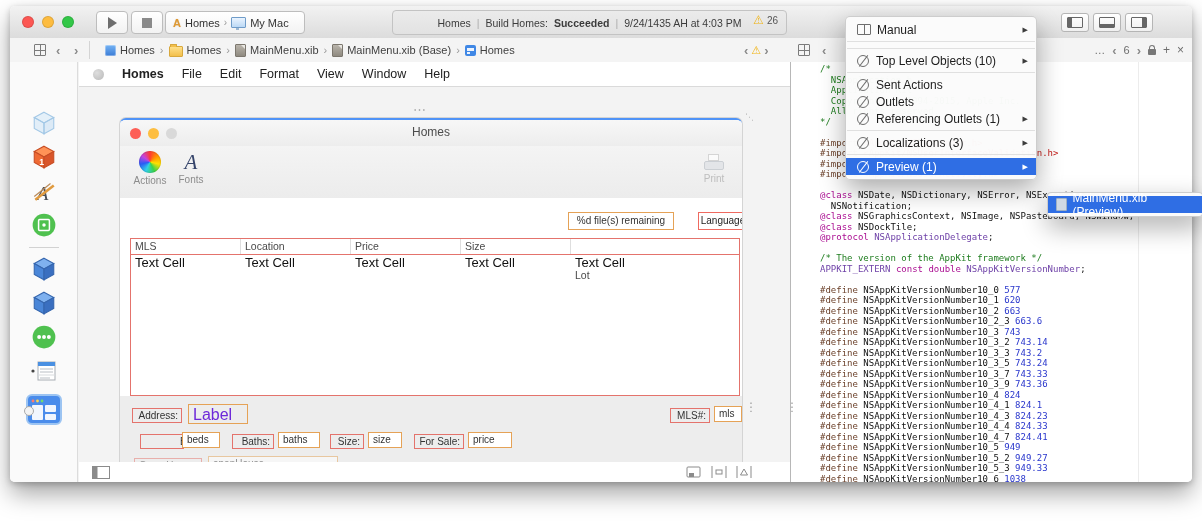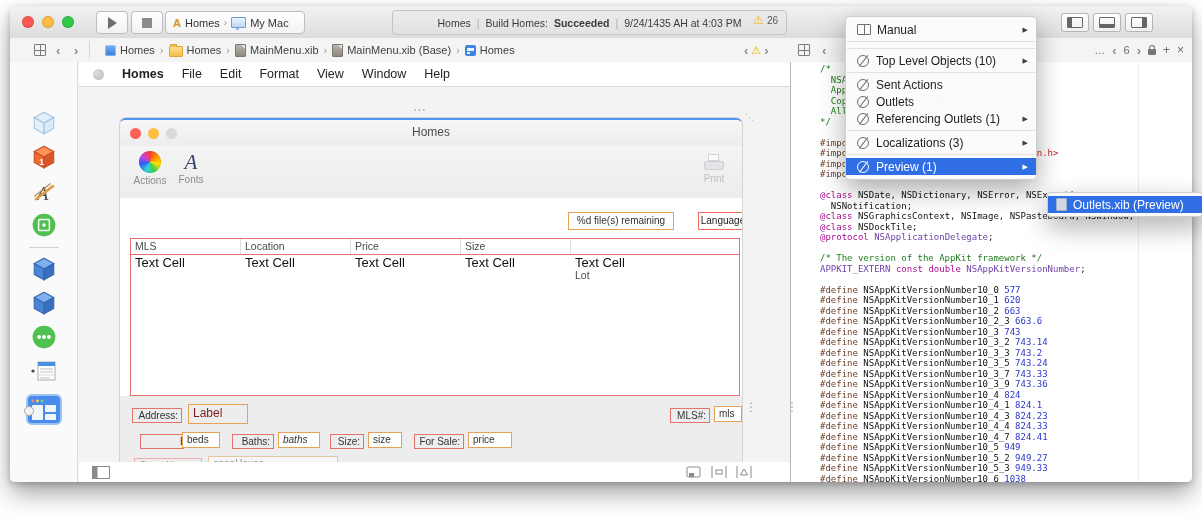--- a/index.html
+++ b/index.html
@@ -108,21 +108,21 @@
         font-size:10px;color:#222;text-align:center;line-height:15px;}
   .ptable{position:absolute;left:10px;top:40px;width:610px;height:158px;border:1px solid #e4736c;background:#fff;box-sizing:border-box;}
   .thead{position:absolute;left:0;top:0;right:0;height:15px;border-bottom:1px solid #e4736c;display:flex;}
   .th{width:110px;box-sizing:border-box;border-right:1px solid #dedede;font-size:10.5px;color:#4a4a4a;padding:1px 0 0 4px;}
   .th:last-child{border-right:none;width:auto;flex:1;margin-top:29px;}
   .trow{position:absolute;left:0;top:16px;right:0;height:15px;display:flex;}
   .td{width:110px;box-sizing:border-box;font-size:13px;color:#111;padding:0 0 0 4px;}
   .formarea{position:absolute;left:0;top:198px;right:0;bottom:-30px;background:#ededed;}
   .flabel{position:absolute;border:1px solid #e4736c;font-size:10px;color:#333;text-align:right;padding:1px 3px;box-sizing:border-box;background:transparent;}
   .fvalue{position:absolute;border:1px solid #e5a256;font-size:10px;color:#333;background:#fff;padding:1px 4px;box-sizing:border-box;}
-  .fvalue.plain{background:transparent;font-size:12px;color:#7f1d1d;}
+  .fvalue.plain{background:transparent;font-size:16px;color:#6d28d9;}
   .faded{opacity:.5;}
   
   .cbottom{position:absolute;left:0;right:0;bottom:0;height:20px;background:#fff;display:flex;align-items:center;}
   .outline-toggle{margin-left:13px;}
   .align-icons{margin-left:auto;margin-right:38px;display:flex;gap:9px;align-items:center;}
   .vdots{position:absolute;color:#9f9f9f;font-size:12px;line-height:6px;z-index:6;}
   
   .codepane{position:absolute;left:781px;top:0;right:0;bottom:0;background:#fff;overflow:hidden;}
   .pageguide{position:absolute;left:347px;top:0;bottom:0;width:1px;background:#ececec;}
   .code{position:absolute;left:29px;top:2px;font-family:"DejaVu Sans Mono",monospace;font-size:9px;line-height:10.5px;white-space:pre;color:#111;}
@@ -407,21 +407,21 @@
                     </div>
                 </div>
                 <div class="formarea">
                   <div class="flabel" style="left:12px;top:12px;width:50px;">Address:</div>
                   <div class="fvalue plain" style="left:68px;top:8px;width:60px;height:20px;">Label</div>
                   <div class="flabel" style="left:550px;top:12px;width:40px;">MLS#:</div>
                   <div class="fvalue" style="left:594px;top:10px;width:28px;height:16px;">mls</div>
                   <div class="flabel" style="left:20px;top:38px;width:38px;padding-left:39px;">Beds:</div>
                   <div class="fvalue" style="left:62px;top:36px;width:38px;height:16px;">beds</div>
                   <div class="flabel" style="left:112px;top:38px;width:42px;">Baths:</div>
-                  <div class="fvalue" style="left:158px;top:36px;width:42px;height:16px;font-style:italic;">baths</div>
+                  <div class="fvalue" style="left:158px;top:36px;width:42px;height:16px;">baths</div>
                   <div class="flabel" style="left:210px;top:38px;width:34px;">Size:</div>
                   <div class="fvalue" style="left:248px;top:36px;width:34px;height:16px;">size</div>
                   <div class="flabel" style="left:294px;top:38px;width:50px;">For Sale:</div>
                   <div class="fvalue" style="left:348px;top:36px;width:44px;height:16px;">price</div>
                   <div class="flabel faded" style="left:14px;top:62px;width:68px;">Open House:</div>
                   <div class="fvalue faded" style="left:88px;top:60px;width:130px;height:18px;">openHouse</div>
                 </div>
               </div>
             </div>
           </div>
@@ -500,16 +500,16 @@
       <div class="msep"></div>
       <div class="mrow sel">
         <span class="mic mic-cir"></span>
         <span class="mlb">Preview (1)</span>
         <span class="mar">▶</span>
       </div>
     </div>
   <div class="ctxsub">
     <div class="subrow">
       <span class="subdoc"></span>
-      <span>Outlets.xib (Preview)</span>
+      <span>MainMenu.xib (Preview)</span>
     </div>
   </div>
 </div>
 
 </body></html>

